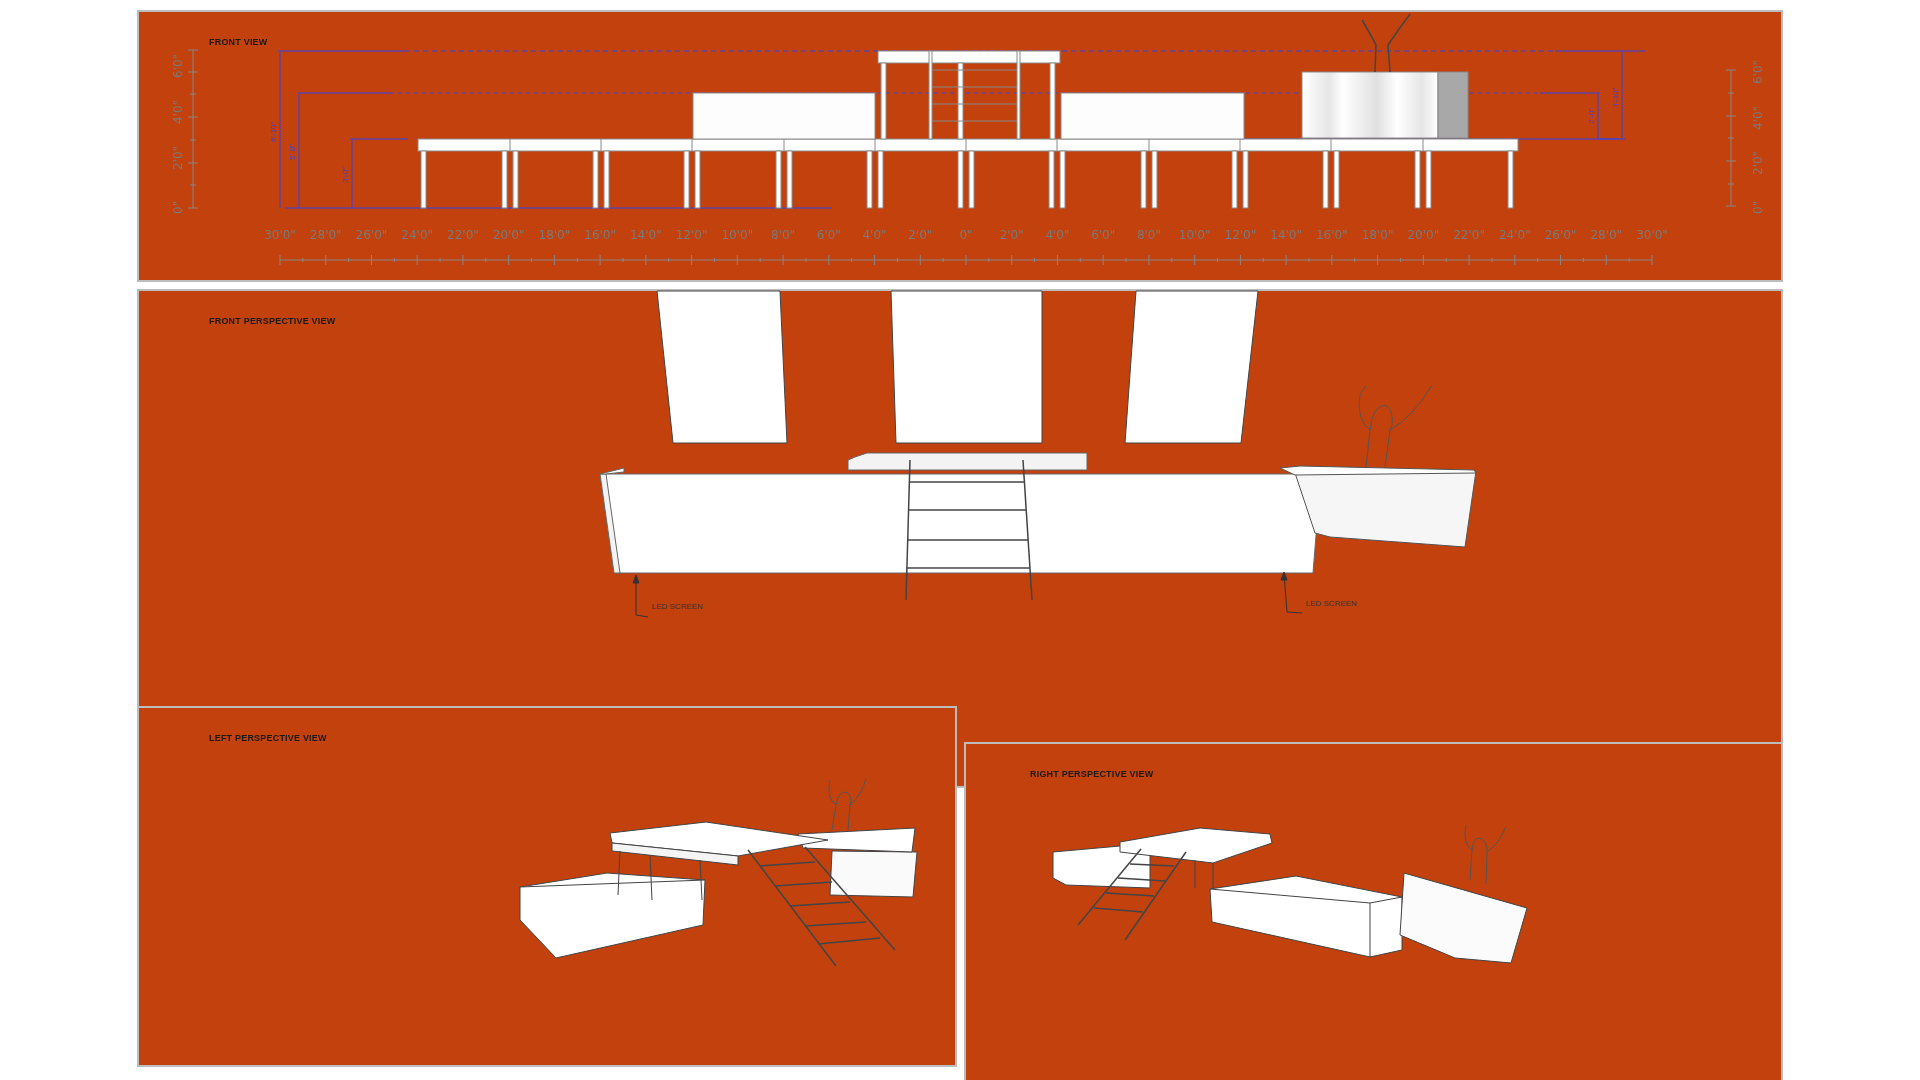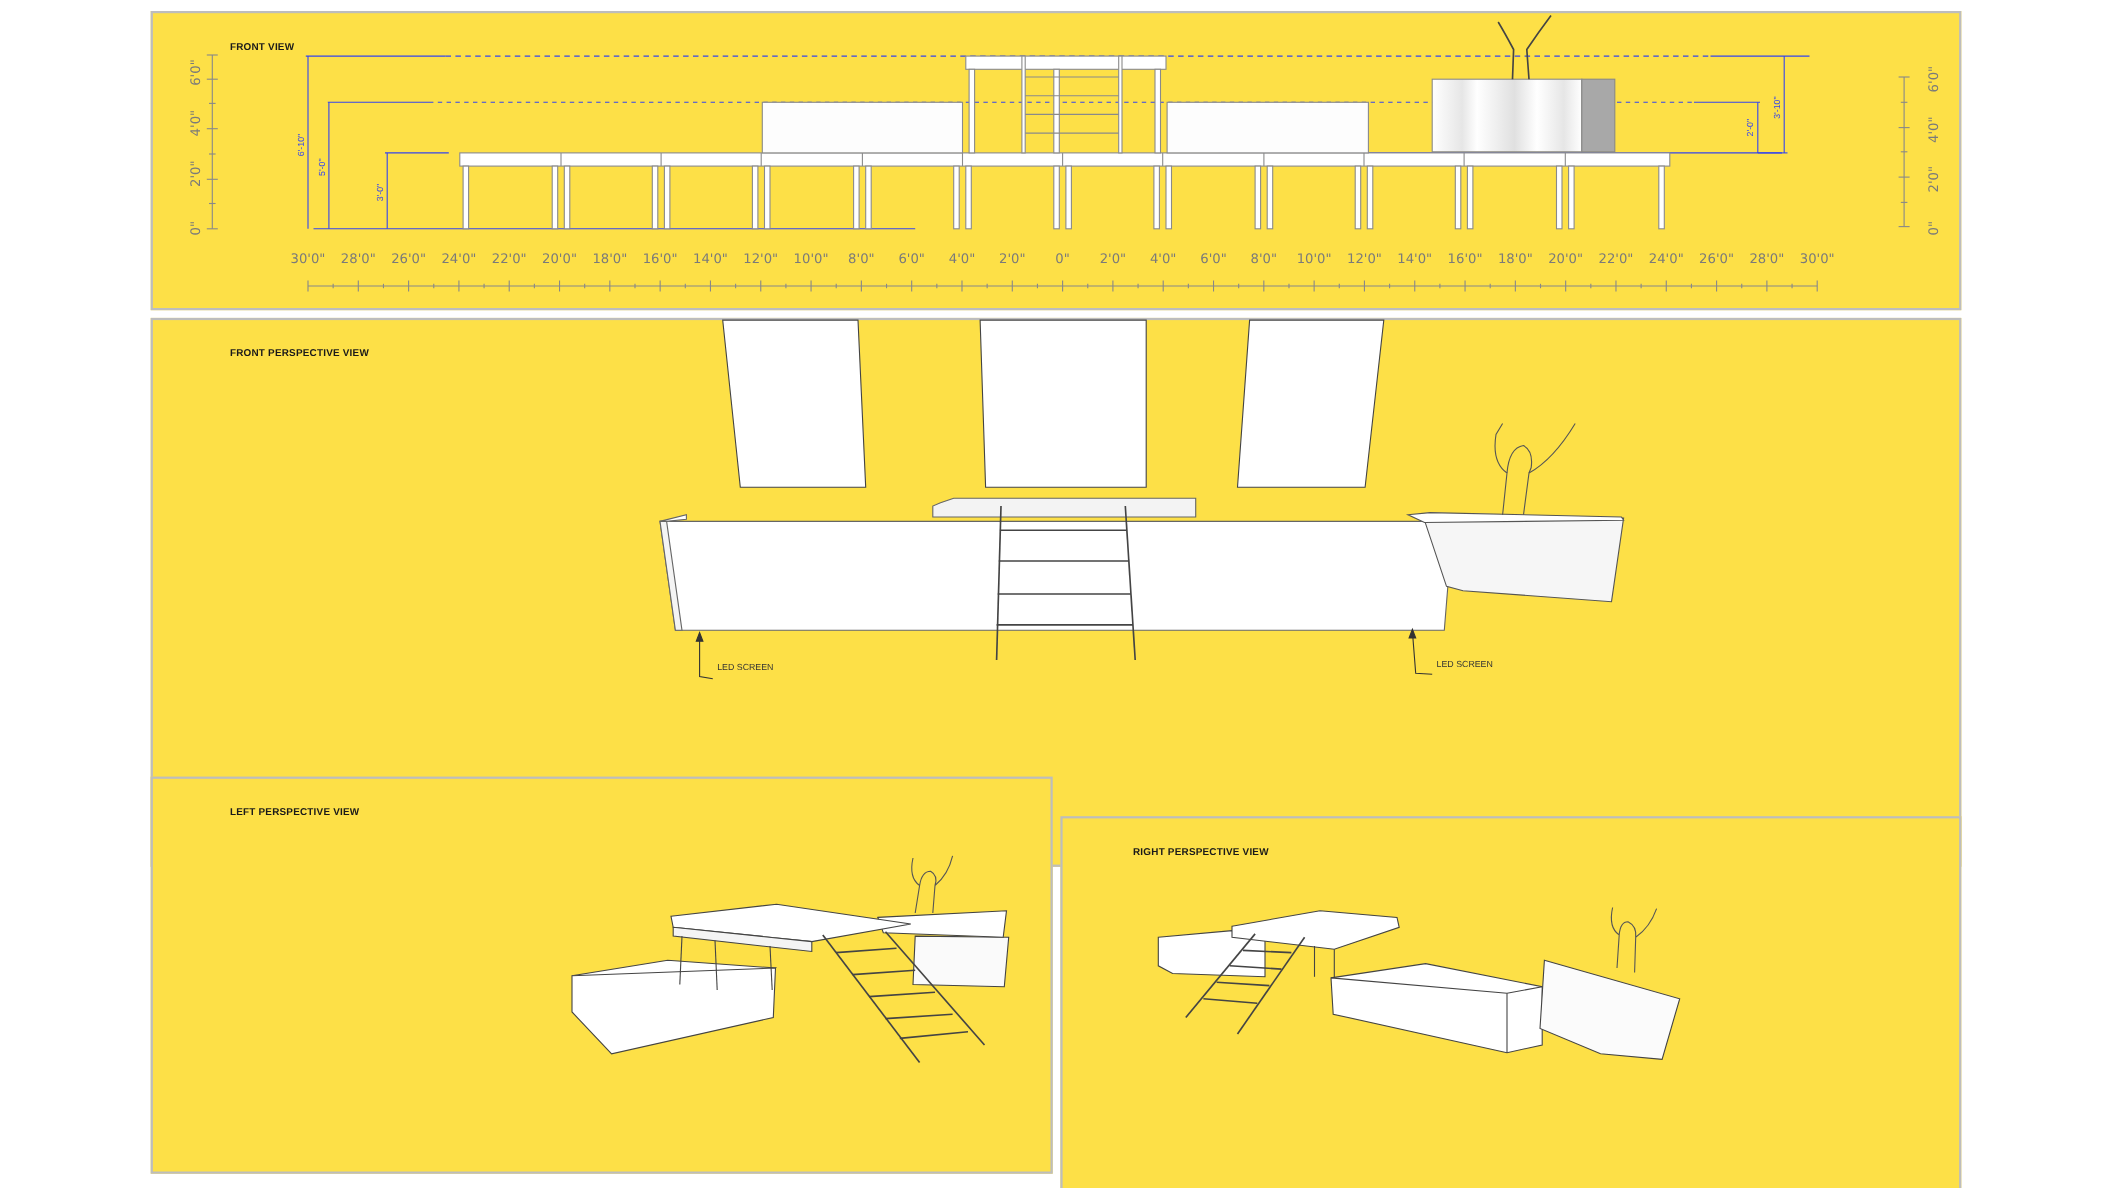--- a/index.html
+++ b/index.html
@@ -1,17 +1,17 @@
 <!DOCTYPE html>
 <html><head>
 <meta charset="utf-8">
 <style>
   html,body{margin:0;padding:0;background:#ffffff;}
   body{width:1920px;height:1080px;position:relative;overflow:hidden;font-family:"Liberation Sans",sans-serif;}
-  .panel{position:absolute;border:2px solid #bdbdbd;background:#fde047;box-sizing:border-box;}
+  .panel{position:absolute;border:2px solid #bdbdbd;background:#c2410c;box-sizing:border-box;}
   .panel-title{position:absolute;font-family:"Liberation Sans",sans-serif;font-weight:bold;font-size:9px;color:#1a1a1a;letter-spacing:0.2px;white-space:nowrap;}
   svg{position:absolute;left:0;top:0;overflow:visible;}
   .tick-label{font-family:"DejaVu Sans",sans-serif;font-size:12px;fill:#7a7a7a;}
   .dim-label{font-family:"Liberation Sans",sans-serif;font-size:8px;fill:#3344ee;}
   .note-label{font-family:"Liberation Sans",sans-serif;font-size:8px;fill:#333;}
 </style>
 </head>
 <body>
 
 <div class="panel" style="left:137px;top:10px;width:1646px;height:272px;">

